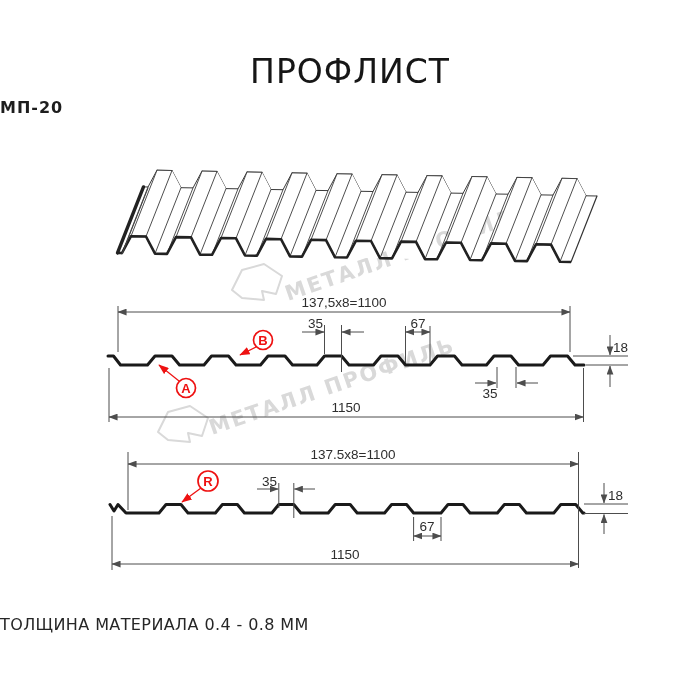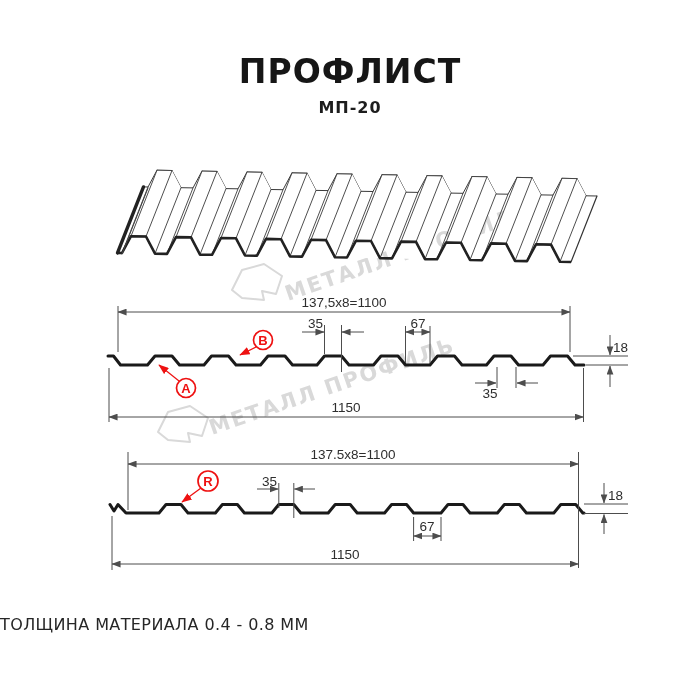--- a/index.html
+++ b/index.html
@@ -1,21 +1,21 @@
 <!DOCTYPE html>
 <html><head>
 <meta charset="utf-8">
 <style>
   html,body{margin:0;padding:0;background:#ffffff;}
   .page{position:relative;width:700px;height:700px;background:#fff;overflow:hidden;
         font-family:"Liberation Sans",sans-serif;}
   .page-title{position:absolute;top:52px;left:0;width:700px;text-align:center;
-        font-family:"DejaVu Sans",sans-serif;font-size:33px;font-weight:700;
+        font-family:"DejaVu Sans",sans-serif;font-size:33px;font-weight:400;
         letter-spacing:1px;color:#161616;}
-  .page-subtitle{position:absolute;top:98px;left:0;width:700px;text-align:center;
+  .page-subtitle{position:absolute;top:98px;left:0;width:700px;
         font-family:"DejaVu Sans",sans-serif;font-size:16px;font-weight:600;
         letter-spacing:1px;color:#1d1d1d;}
   .footer-note{position:absolute;top:615px;left:0;width:700px;text-align:left;
         font-family:"DejaVu Sans",sans-serif;font-size:16px;font-weight:500;
         letter-spacing:0.4px;color:#262626;}
   svg text.dim{font-family:"Liberation Sans",sans-serif;font-size:13.5px;fill:#2e2e2e;}
   svg text.red-letter{font-family:"Liberation Sans",sans-serif;font-size:13px;font-weight:600;
         fill:#ee1111;text-anchor:middle;}
   svg .dimline{stroke:#4d4d4d;stroke-width:1;fill:none;}
   svg .profline{stroke:#1a1a1a;stroke-width:3;fill:none;stroke-linejoin:round;stroke-linecap:round;}

